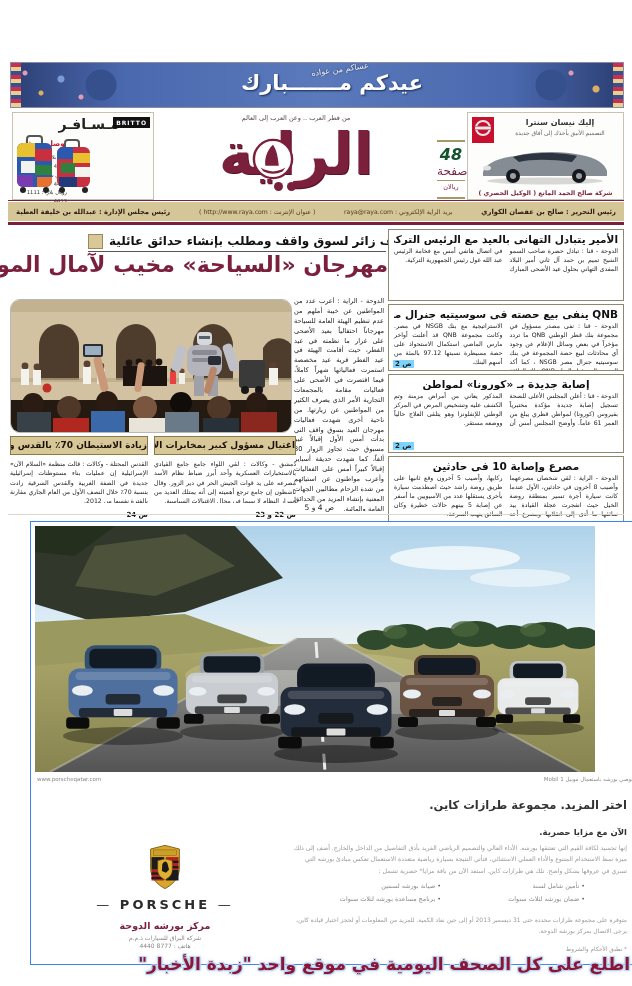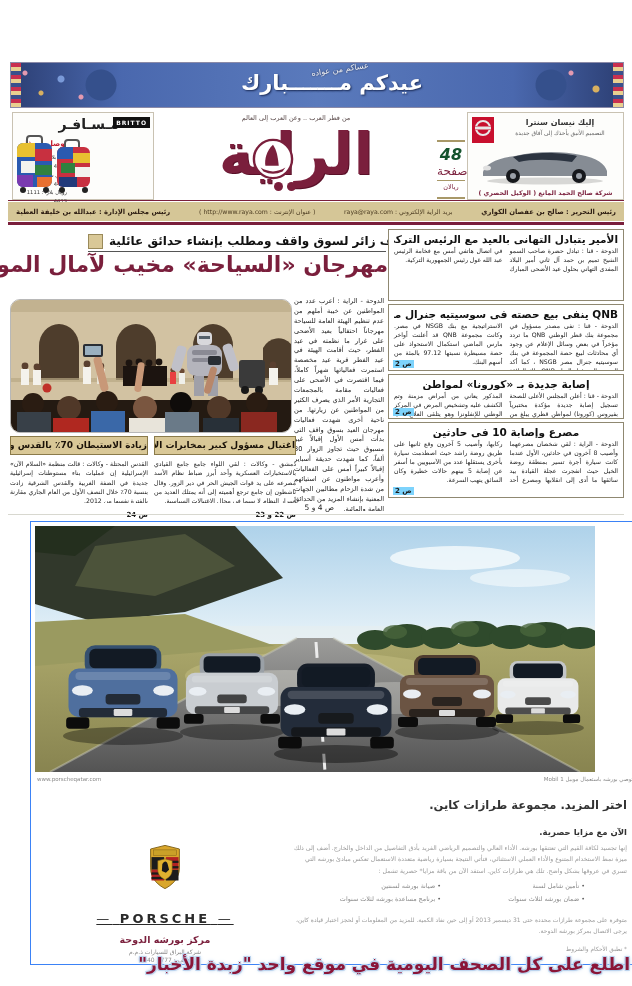--- a/index.html
+++ b/index.html
@@ -92,21 +92,21 @@
   .p-sub{position:absolute;right:14px;top:305px;font-size:8.5px;font-weight:bold;color:#333;direction:rtl;}
   .p-body{position:absolute;right:14px;top:320px;width:336px;font-size:6.2px;line-height:1.85;color:#9a9a9a;
       text-align:right;direction:rtl;}
   .p-bullets{position:absolute;right:56px;top:360px;width:270px;display:grid;grid-template-columns:1fr 1fr;
       column-gap:18px;row-gap:5px;direction:rtl;font-size:6.4px;color:#8a8a8a;}
   .p-bullets div::before{content:"• ";color:#666;}
   .p-foot{position:absolute;right:14px;top:392px;width:340px;font-size:6px;line-height:1.9;color:#9a9a9a;
       text-align:right;direction:rtl;}
   .p-terms{position:absolute;right:14px;top:424px;font-size:5.8px;color:#9a9a9a;direction:rtl;}
   .p-brand{position:absolute;left:34px;top:322px;width:200px;text-align:center;}
-  .p-word{font-size:13px;font-weight:bold;letter-spacing:3px;color:#2a2a2a;margin-top:17px;text-decoration:underline;}
+  .p-word{font-size:13px;font-weight:bold;letter-spacing:3px;color:#2a2a2a;margin-top:3px;}
   .p-word .dash{color:#2a2a2a;font-weight:normal;}
   .p-center{font-size:9.5px;font-weight:bold;color:#7a1f3c;margin-top:8px;direction:rtl;}
   .p-co{font-size:6px;color:#888;margin-top:3px;direction:rtl;}
   .p-tel{font-size:6px;color:#888;margin-top:1px;direction:rtl;}
   
   .banner{left:0;top:944px;width:632px;height:40px;z-index:5;}
   .banner-url{position:absolute;left:0px;top:2px;font-family:"DejaVu Sans Mono","Liberation Mono",monospace;
       font-size:29px;font-weight:bold;letter-spacing:0px;color:#f2a8b8;
       -webkit-text-stroke:2px #5f1d2b;text-shadow:2px 3px 0 #5f1d2b;}
   .banner-ar{position:absolute;right:2px;top:10px;font-size:17px;font-weight:bold;color:#8a1538;direction:rtl;
@@ -316,21 +316,21 @@
     <div class="r-article" style="height:72px;">
       <h2>الأمير يتبادل التهاني بالعيد مع الرئيس التركي</h2>
       <div class="body">الدوحة - قنا : تبادل حضرة صاحب السمو الشيخ تميم بن حمد آل ثاني أمير البلاد المفدى التهاني بحلول عيد الأضحى المبارك في اتصال هاتفي أمس مع فخامة الرئيس عبد الله غول رئيس الجمهورية التركية.</div>
       <div class="r-ref"></div>
     </div>
     <div class="r-article" style="height:67px;">
       <h2>QNB ينفي بيع حصته في سوسيتيه جنرال مصر</h2>
       <div class="body">الدوحة - قنا : نفى مصدر مسؤول في مجموعة بنك قطر الوطني QNB ما تردد مؤخراً في بعض وسائل الإعلام عن وجود أي محادثات لبيع حصة المجموعة في بنك سوسيتيه جنرال مصر NSGB ، كما أكد المصدر المسؤول التزام QNB بتلك العلاقة الاستراتيجية مع بنك NSGB في مصر. وكانت مجموعة QNB قد أعلنت أواخر مارس الماضي استكمال الاستحواذ على حصة مسيطرة نسبتها 97.12 بالمئة من أسهم البنك.</div>
       <div class="r-ref">ص 2</div>
     </div>
-    <div class="r-article" style="height:45px;">
+    <div class="r-article" style="height:79px;">
       <h2>إصابة جديدة بـ «كورونا» لمواطن</h2>
       <div class="body">الدوحة - قنا : أعلن المجلس الأعلى للصحة تسجيل إصابة جديدة مؤكدة مختبرياً بفيروس (كورونا) لمواطن قطري يبلغ من العمر 61 عاماً. وأوضح المجلس أمس أن المذكور يعاني من أمراض مزمنة وتم الكشف عليه وتشخيص المرض في المركز الوطني للإنفلونزا وهو يتلقى العلاج حالياً ووضعه مستقر.</div>
       <div class="r-ref">ص 2</div>
     </div>
     <div class="r-article" style="height:76px;">
       <h2>مصرع وإصابة 10 في حادثين</h2>
       <div class="body">الدوحة - الراية : لقي شخصان مصرعهما وأصيب 8 آخرون في حادثين، الأول عندما كانت سيارة أجرة تسير بمنطقة روضة الخيل حيث انفجرت عجلة القيادة بيد سائقها ما أدى إلى انقلابها ومصرع أحد ركابها، وأصيب 5 آخرون وقع ثانيها على طريق روضة راشد حيث اصطدمت سيارة بأخرى يستقلها عدد من الآسيويين ما أسفر عن إصابة 5 بينهم حالات خطيرة وكان السائق ينهب السرعة.</div>
       <div class="r-ref">ص 2</div>
     </div>
   </div>

